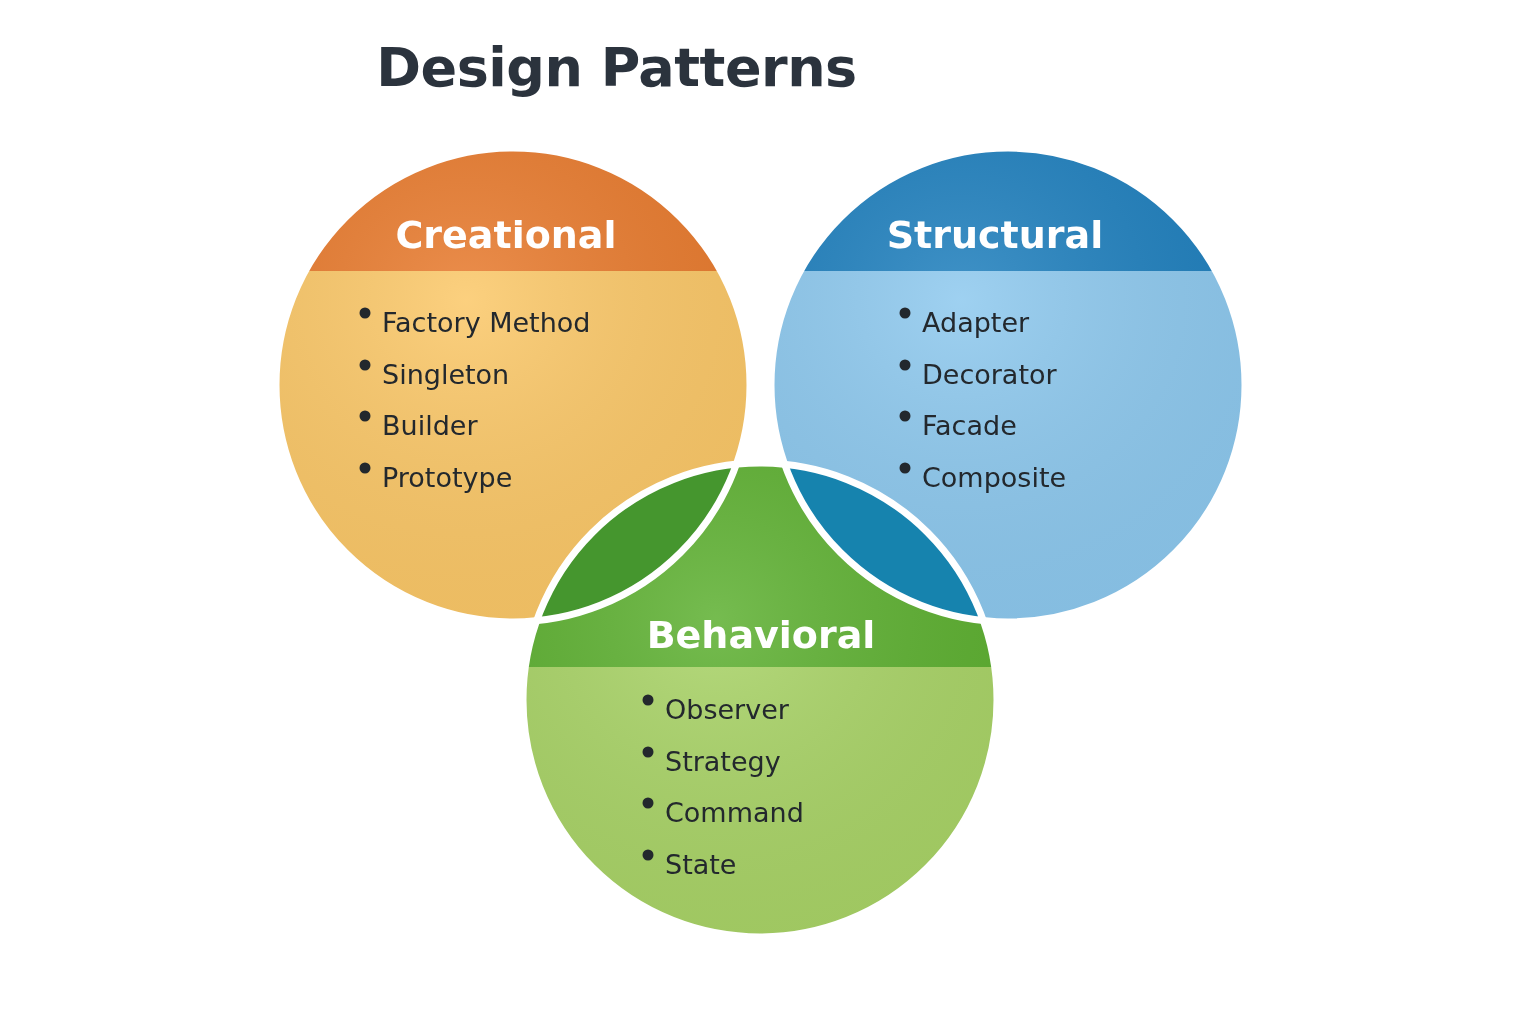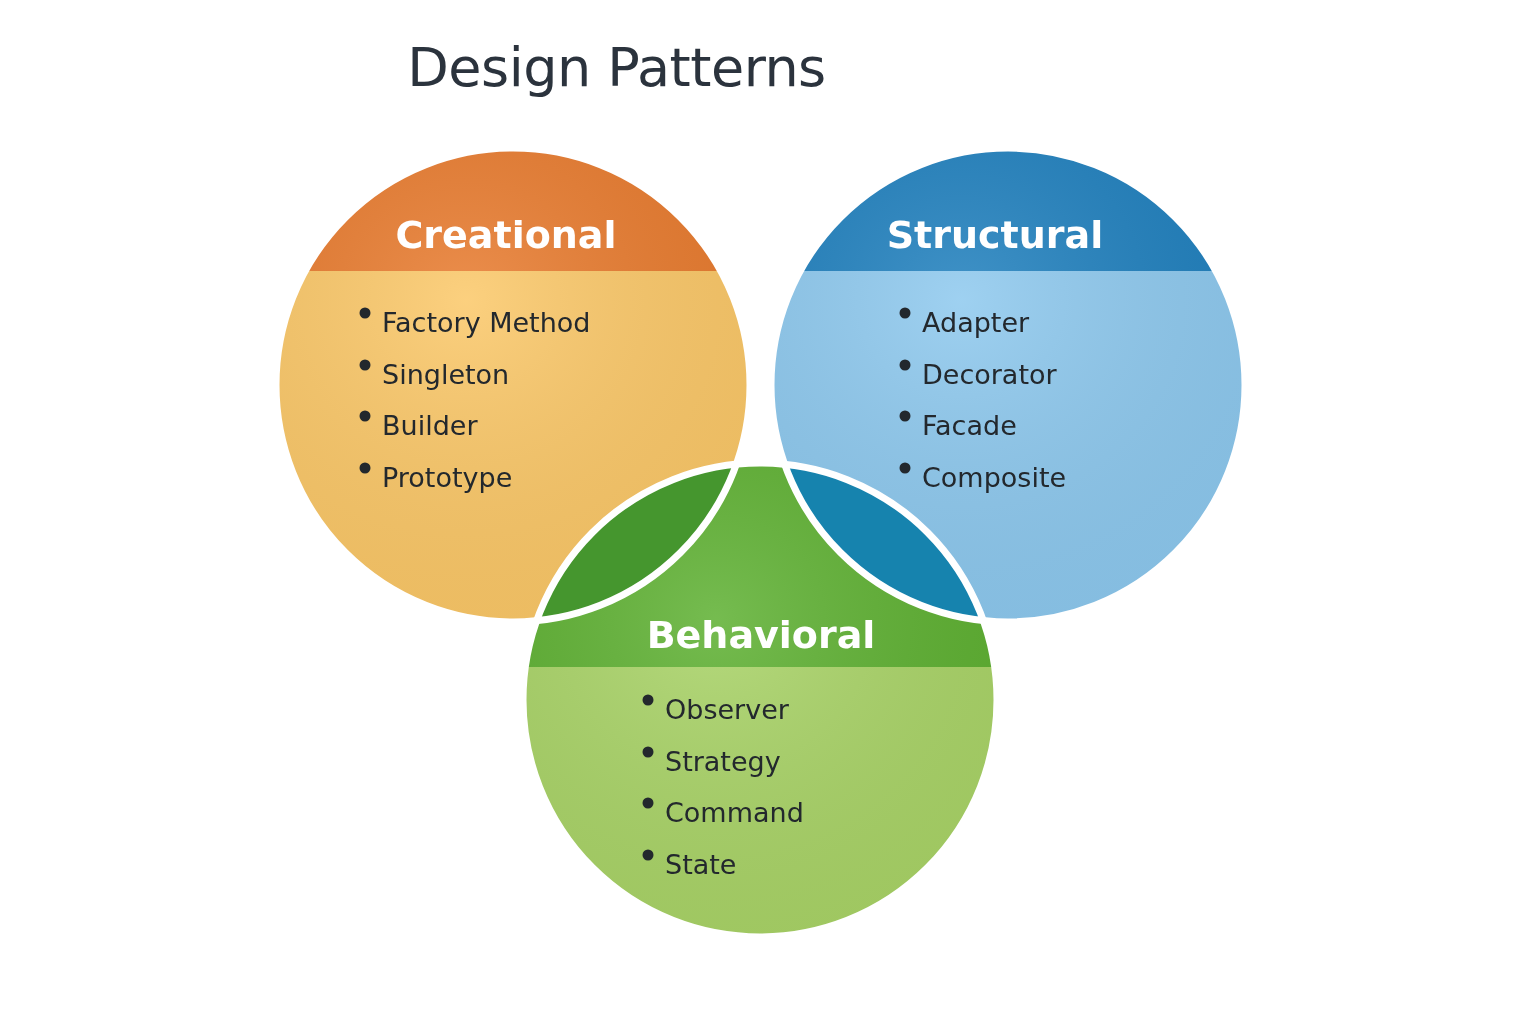--- a/index.html
+++ b/index.html
@@ -20,21 +20,21 @@
     background: #ffffff;
   }
   #page-title {
     position: absolute;
     top: 36px;
     left: 0;
     width: 1233px;
     text-align: center;
     font-family: "DejaVu Sans", sans-serif;
     font-size: 54px;
-    font-weight: normal;
+    font-weight: bold;
     letter-spacing: -0.5px;
     color: #2b333d;
   }
   svg#venn {
     position: absolute;
     top: 0;
     left: 0;
     width: 1536px;
     height: 1024px;
   }

